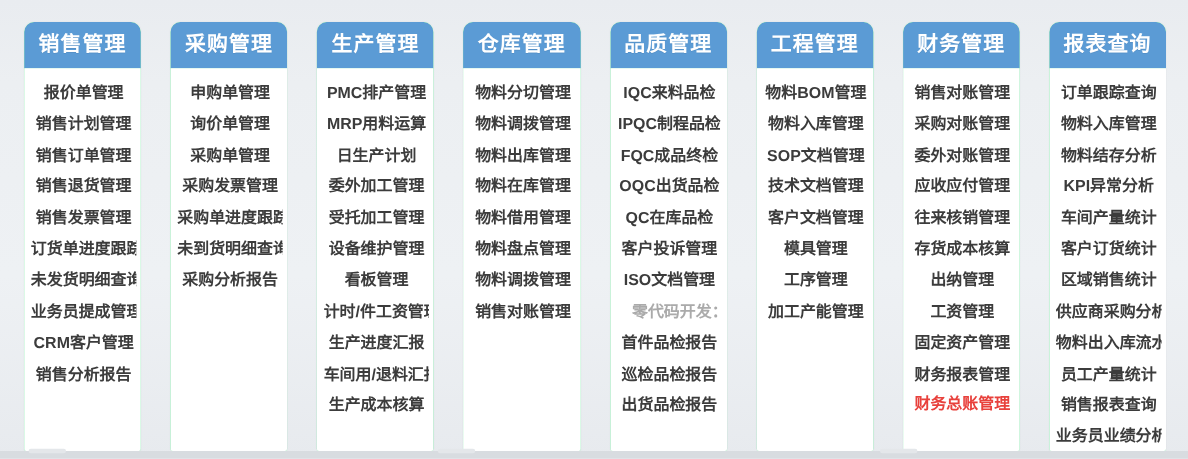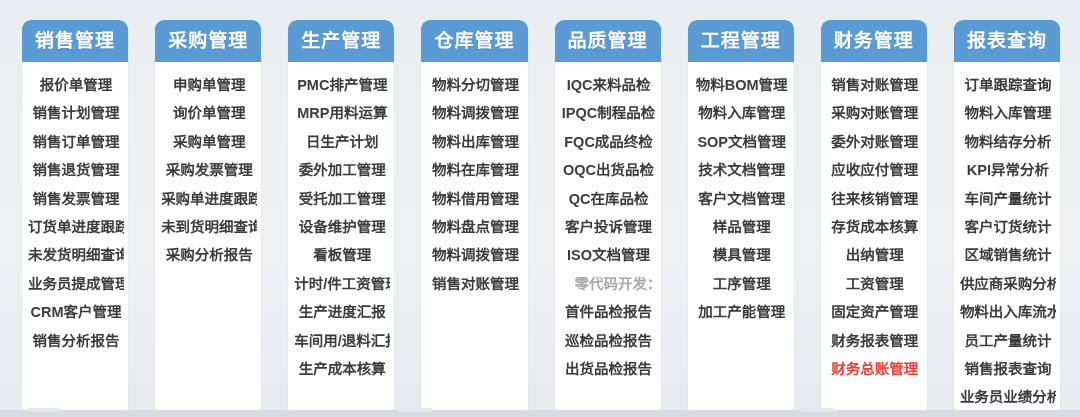--- a/index.html
+++ b/index.html
@@ -88,20 +88,21 @@
     font-weight: 700;
     color: #3c3c3c;
     white-space: nowrap;
     overflow: hidden;
     text-overflow: clip;
     cursor: pointer;
   }
 
   .menu-item.is-highlight {
     color: #e8413c;
+    font-family: Liberation Mono, monospace;
   }
 
   .menu-item.is-section {
     color: #aaaaaa;
     font-weight: 700;
     text-align: right;
     padding-left: 14px;
     box-sizing: border-box;
     cursor: default;
   }
@@ -202,21 +203,20 @@
         </div>
       </div>
       <div class="col">
         <div class="col-header">工程管理</div>
         <div class="col-body">
           <div class="menu-item">物料BOM管理</div>
           <div class="menu-item">物料入库管理</div>
           <div class="menu-item">SOP文档管理</div>
           <div class="menu-item">技术文档管理</div>
           <div class="menu-item">客户文档管理</div>
-          <div class="menu-item">样品管理</div>
           <div class="menu-item">模具管理</div>
           <div class="menu-item">工序管理</div>
           <div class="menu-item">加工产能管理</div>
         </div>
       </div>
       <div class="col">
         <div class="col-header">财务管理</div>
         <div class="col-body">
           <div class="menu-item">销售对账管理</div>
           <div class="menu-item">采购对账管理</div>

